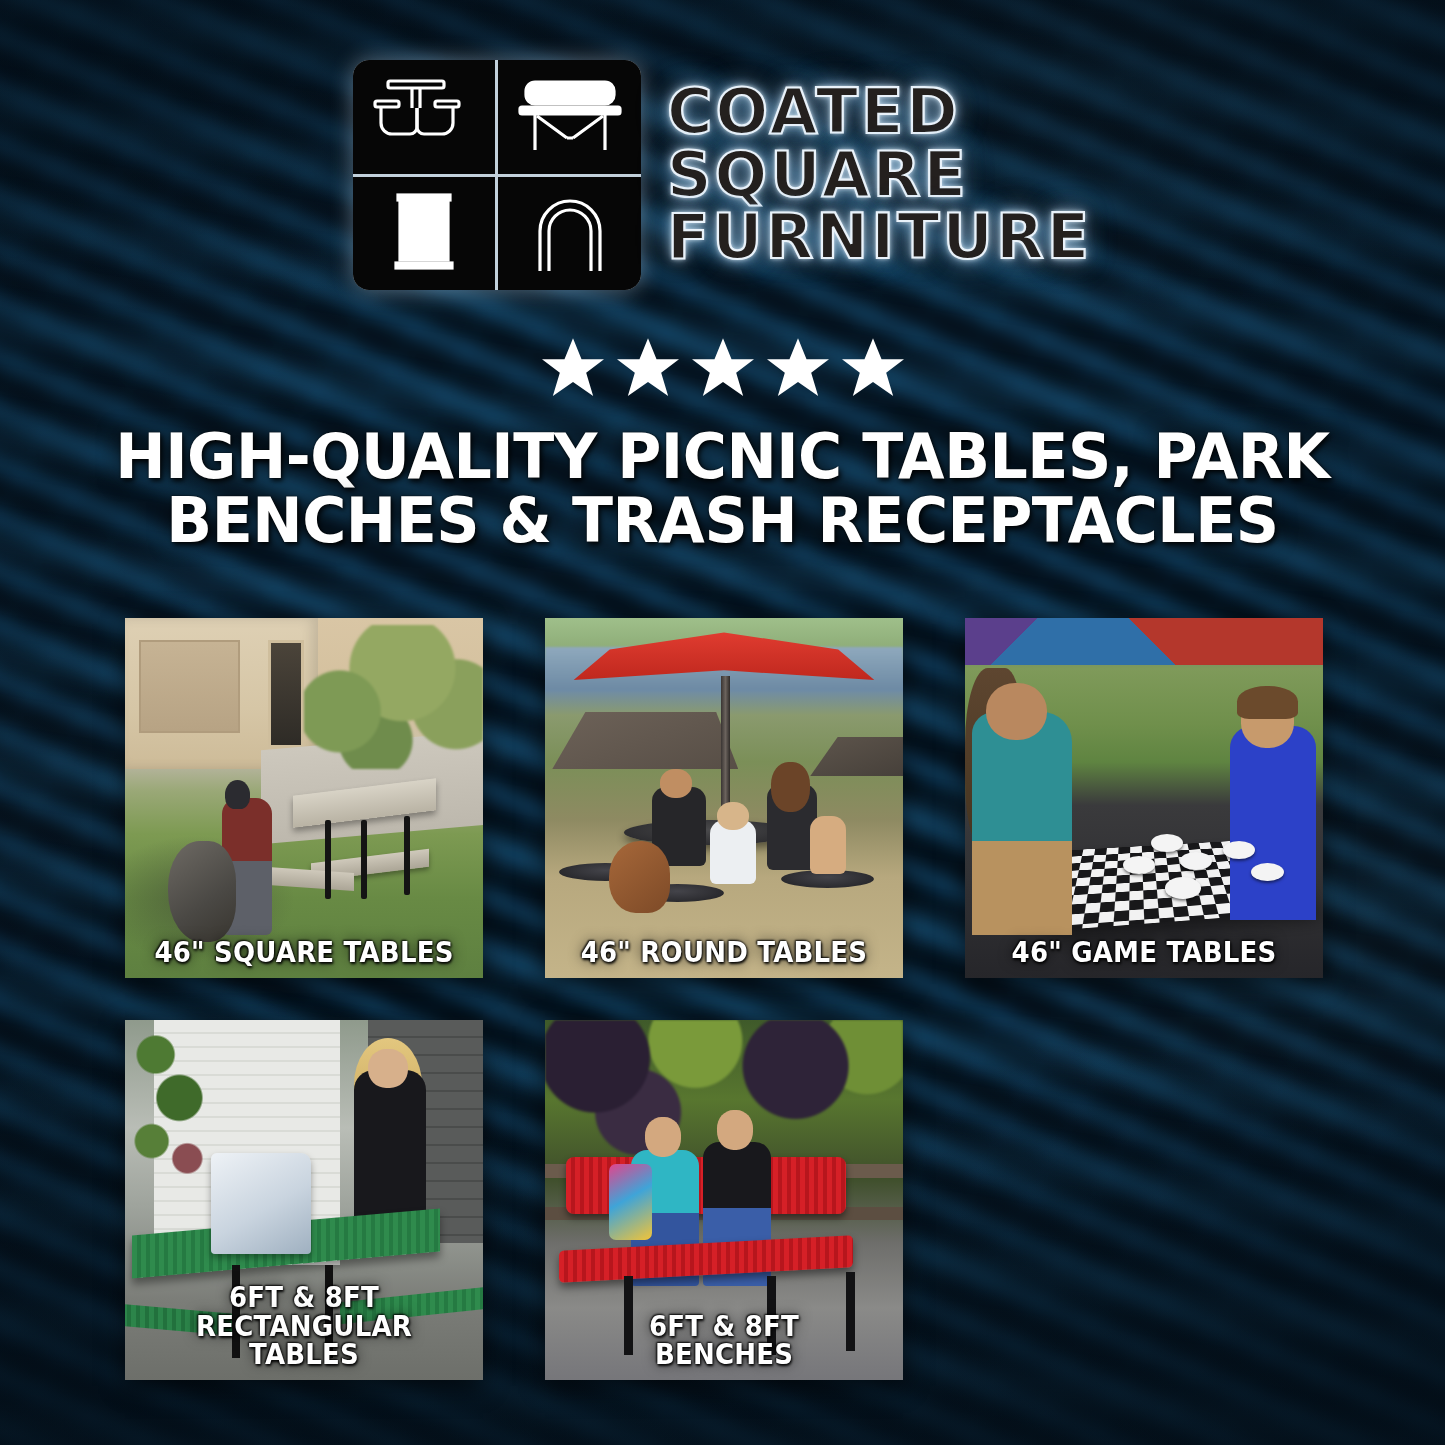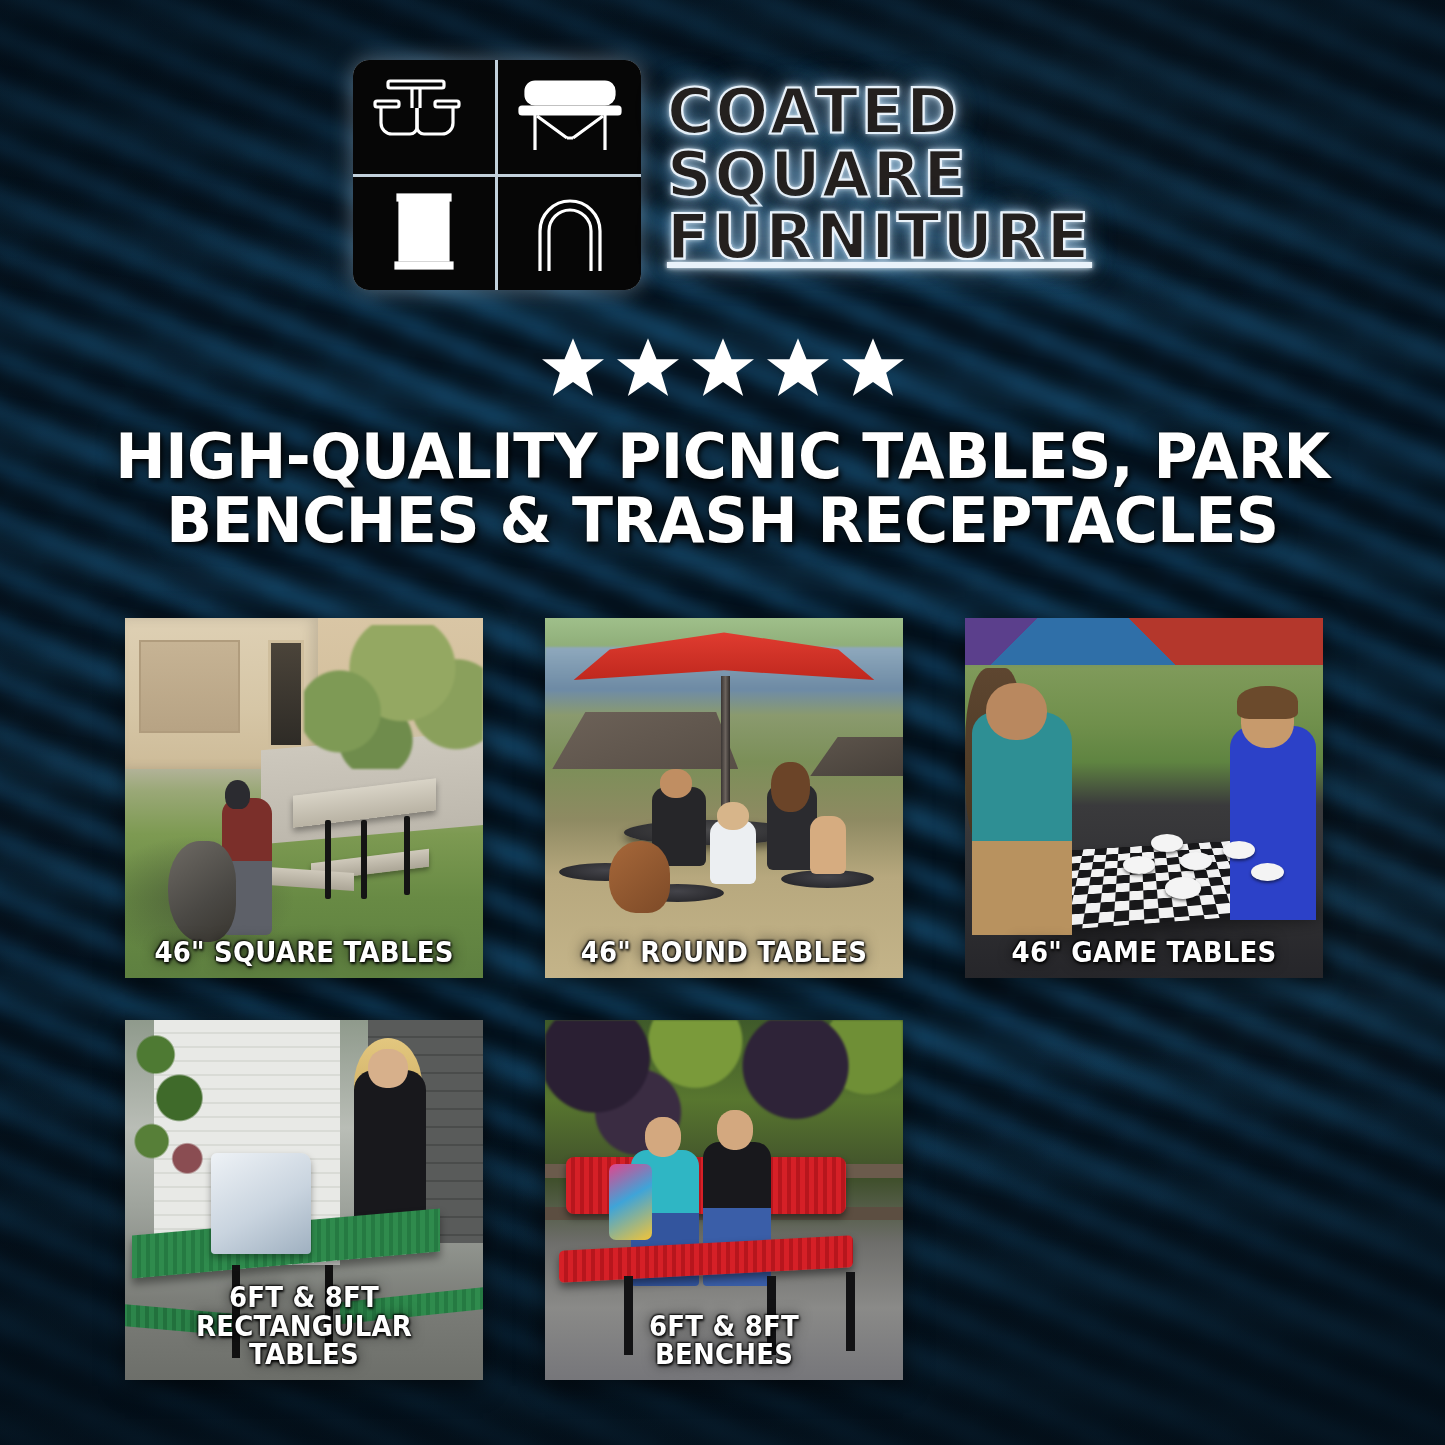--- a/index.html
+++ b/index.html
@@ -88,21 +88,21 @@
     -webkit-text-stroke:2.2px #e9f2fa;
     text-shadow:
        0 0 4px rgba(225,240,252,.95),
        0 0 11px rgba(190,218,240,.85),
        0 0 22px rgba(150,195,230,.55),
        0 0 34px rgba(120,175,220,.35);
     white-space:nowrap;
   }
   .logo-line.l1{ font-size:62px; }
   .logo-line.l2{ font-size:62px; }
-  .logo-line.l3{ font-size:62px;text-decoration:underline; }
+  .logo-line.l3{ font-size:62px; }
 
   
   .stars{
     position:absolute; top:338px; left:0; width:100%;
     display:flex; justify-content:center; gap:13px;
   }
   .star{ width:62px; height:60px; display:block; }
 
   
   .headline{

